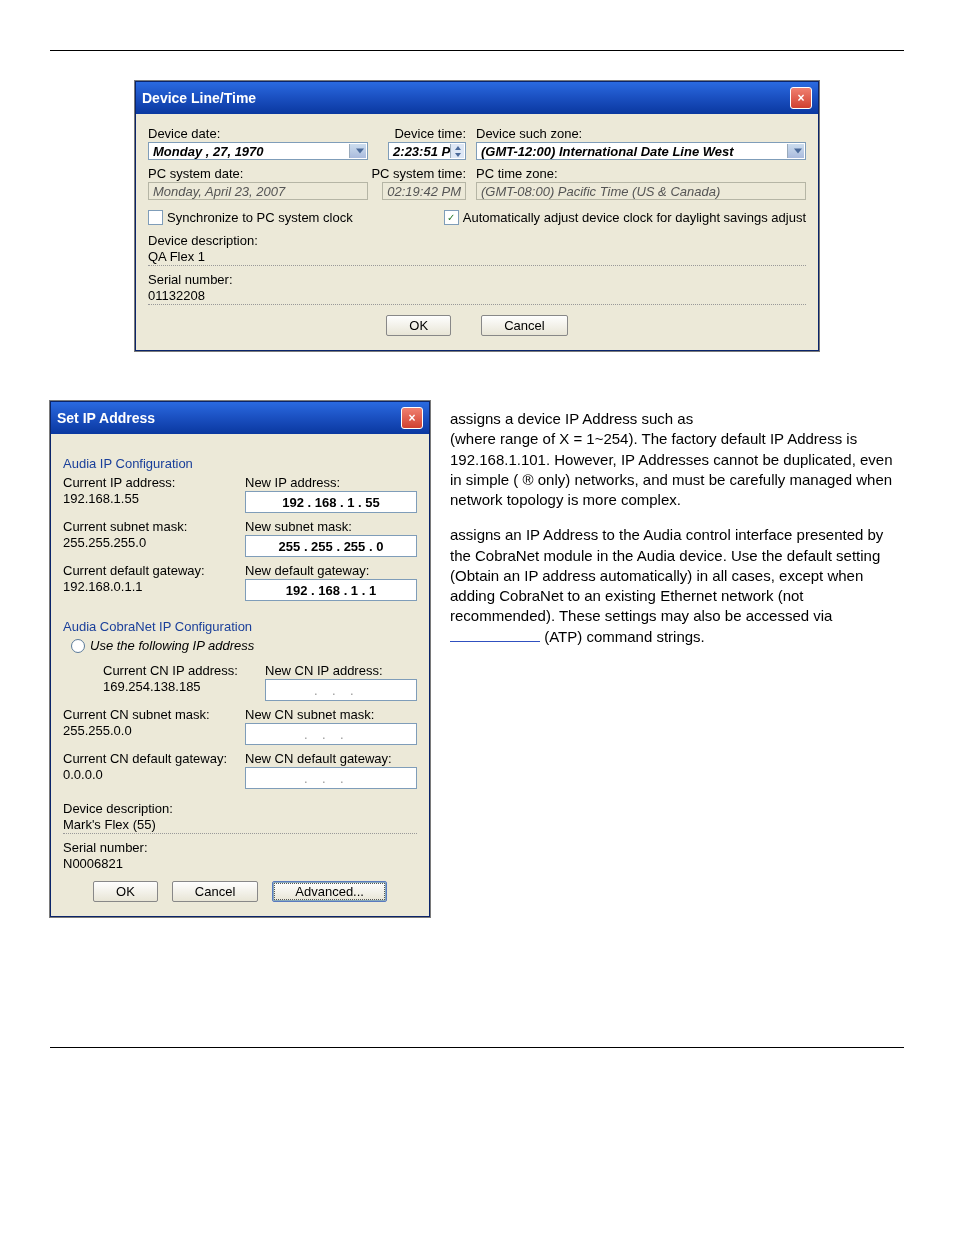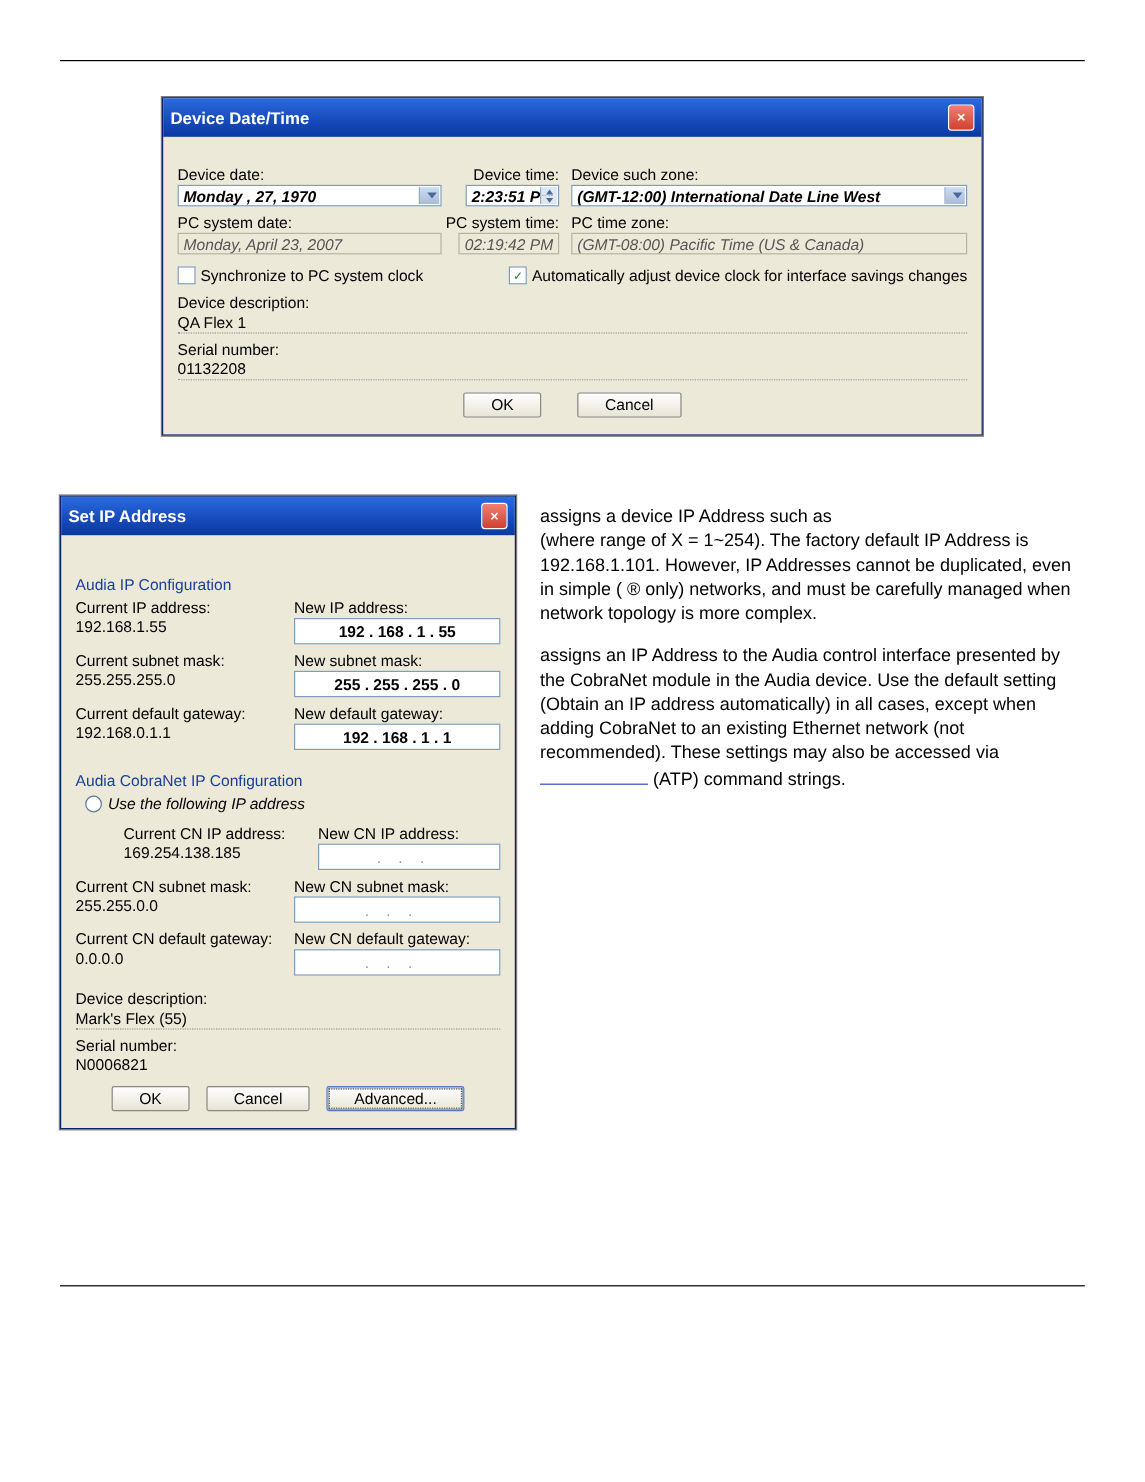--- a/index.html
+++ b/index.html
@@ -32,21 +32,21 @@
   }
   .titlebar .closebtn {
     width: 20px; height: 20px;
     background: linear-gradient(to bottom, #f08070, #d04030);
     border: 1px solid #fff;
     color: #fff;
     display: flex; align-items: center; justify-content: center;
     font-weight: bold; font-size: 12px;
     border-radius: 3px;
   }
-  .body1 { padding: 24px 12px 14px; }
+  .body1 { padding: 12px 12px 14px; }
   .row { display: flex; gap: 0; margin-bottom: 2px; }
   .col { display: flex; flex-direction: column; }
   .c1 { width: 220px; }
   .c2 { width: 98px; margin-right: 10px; align-items: flex-end; }
   .c3 { flex: 1; }
   .lbl { font-size: 13px; color: #000; margin-bottom: 1px; }
   .sunken {
     background: #fff;
     border: 1px solid #7f9db9;
     padding: 2px 4px;
@@ -117,21 +117,21 @@
   .footer-rule { border-top: 1px solid #000; margin-top: 80px; }
   .underline-link { border-bottom: 1px solid #3050c0; display:inline-block; min-width:90px; height:14px; }
 </style>
 </head>
 <body>
 
 <div class="rule"></div>
 
 <div class="dialog w1">
   <div class="titlebar">
-    <span>Device Date/Time</span>
+    <span>Device Line/Time</span>
     <div class="closebtn">×</div>
   </div>
   <div class="body1">
     <div class="row">
       <div class="col c1">
         <div class="lbl">Device date:</div>
         <div class="sunken dropdown">
           <span class="bold">Monday ,          27, 1970</span>
           <div class="arrowbox"></div>
         </div>
@@ -170,21 +170,21 @@
       </div>
     </div>
 
     <div class="row" style="margin-top:10px; justify-content:space-between;">
       <label class="chk">
         <span class="chkbox"></span>
         <span>Synchronize to PC system clock</span>
       </label>
       <label class="chk">
         <span class="chkbox">✓</span>
-        <span>Automatically adjust device clock for interface savings changes</span>
+        <span>Automatically adjust device clock for daylight savings adjust</span>
       </label>
     </div>
 
     <div style="margin-top:8px;">
       <div class="lbl">Device description:</div>
       <div class="underline-field">QA Flex 1</div>
     </div>
     <div style="margin-top:6px;">
       <div class="lbl">Serial number:</div>
       <div class="underline-field">01132208</div>

